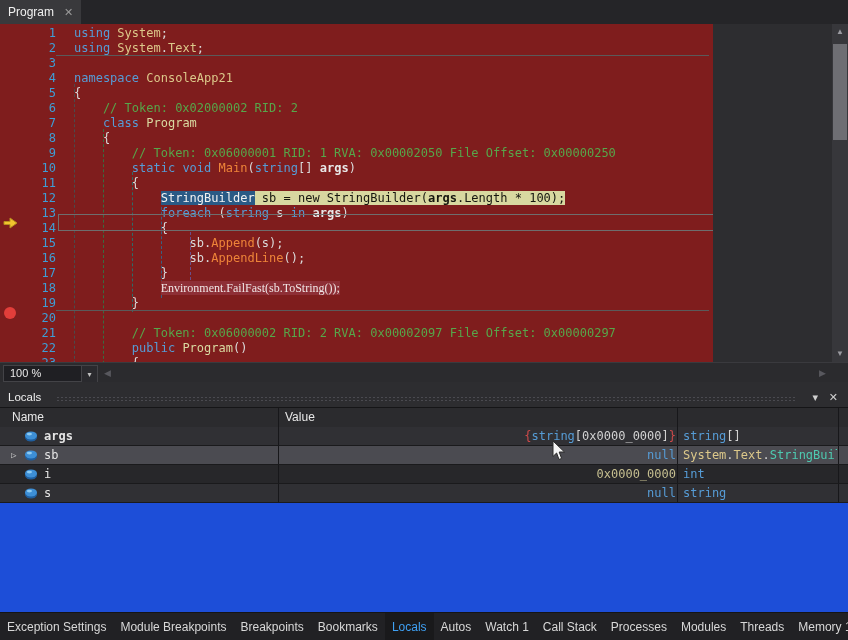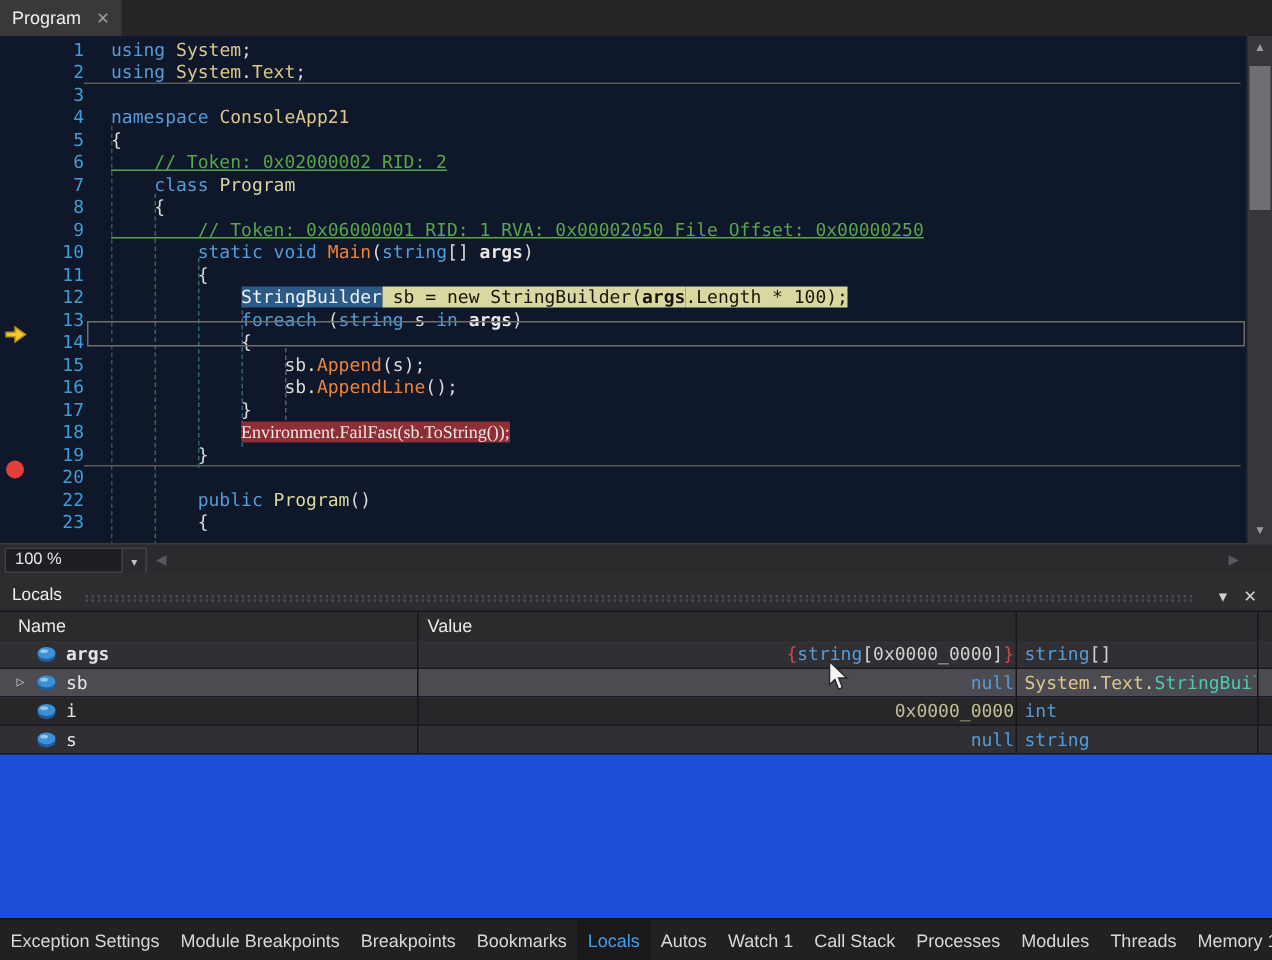--- a/index.html
+++ b/index.html
@@ -4,31 +4,31 @@
 <style>
   html,body{margin:0;padding:0;background:#2d2d30;}
   #screen{position:relative;width:848px;height:640px;background:#2d2d30;overflow:hidden;
           font-family:"Liberation Sans",sans-serif;color:#dadada;}
   
   #tabstrip{position:absolute;left:0;top:0;width:848px;height:24px;background:#252528;}
   .doc-tab{position:absolute;left:0;top:0;height:24px;background:#39393c;display:flex;align-items:center;
            padding:0 8px;font-size:12px;color:#f0f0f0;}
   .doc-tab .close{margin-left:10px;color:#9a9a9a;font-size:11px;cursor:default;}
   
-  #editor{position:absolute;left:0;top:24px;width:831px;height:338px;background:#0f172a;overflow:hidden;}
+  #editor{position:absolute;left:0;top:24px;width:713px;height:338px;background:#7f1d1d;overflow:hidden;}
   #code-lines{position:absolute;left:0;top:2px;width:100%;}
   .code-line{height:15px;line-height:15px;white-space:pre;font-family:"DejaVu Sans Mono",monospace;font-size:12px;position:relative;}
   .ln{display:inline-block;width:56px;text-align:right;padding-right:18px;color:#3e9ed6;
       font-family:"DejaVu Sans Mono",monospace;font-size:12px;}
   .sep-after::after{content:"";position:absolute;left:56px;right:4px;bottom:0;border-bottom:1px solid #5a5a5a;}
   .tk-kw{color:#569cd6;}
   .tk-ns{color:#dcc88a;}
   .tk-type{color:#d9d9a1;}
   .tk-method{color:#ee8439;}
-  .tk-cmt{color:#57a64a;text-decoration:underline;}
+  .tk-cmt{color:#57a64a;}
   .tk-pl{color:#dadada;}
   .tk-param{color:#e8e8e8;font-weight:bold;}
   .tk-sel{background:#2a5a85;color:#f2f2f2;}
   .tk-cur{background:#d8d8a0;color:#16160f;}
   .tk-curb{background:#d8d8a0;color:#16160f;font-weight:bold;}
   .tk-bp{background:#8e2f36;color:#f0e6e6;font-family:Liberation Serif, serif;}
   .guide{position:absolute;width:0;border-left:1px dashed;pointer-events:none;}
   #current-line-box{position:absolute;left:58px;top:190px;width:770px;height:15px;border:1px solid #6e6e6e;pointer-events:none;}
   #arrow-glyph{position:absolute;left:3px;top:193px;}
   #bp-glyph{position:absolute;left:4px;top:283px;width:12px;height:12px;border-radius:50%;background:#e23e3a;}
@@ -117,20 +117,21 @@
         <div class="code-line"><span class="ln">11</span><span class="tk-pl">        {</span></div>
         <div class="code-line"><span class="ln">12</span><span class="tk-pl">            </span><span class="tk-sel">StringBuilder</span><span class="tk-cur"> sb = new StringBuilder(</span><span class="tk-curb">args</span><span class="tk-cur">.Length * 100);</span></div>
         <div class="code-line"><span class="ln">13</span><span class="tk-pl">            </span><span class="tk-kw">foreach</span><span class="tk-pl"> (</span><span class="tk-kw">string</span><span class="tk-pl"> s </span><span class="tk-kw">in</span><span class="tk-pl"> </span><span class="tk-param">args</span><span class="tk-pl">)</span></div>
         <div class="code-line"><span class="ln">14</span><span class="tk-pl">            {</span></div>
         <div class="code-line"><span class="ln">15</span><span class="tk-pl">                sb.</span><span class="tk-method">Append</span><span class="tk-pl">(s);</span></div>
         <div class="code-line"><span class="ln">16</span><span class="tk-pl">                sb.</span><span class="tk-method">AppendLine</span><span class="tk-pl">();</span></div>
         <div class="code-line"><span class="ln">17</span><span class="tk-pl">            }</span></div>
         <div class="code-line"><span class="ln">18</span><span class="tk-pl">            </span><span class="tk-bp">Environment.FailFast(sb.ToString());</span></div>
         <div class="code-line sep-after"><span class="ln">19</span><span class="tk-pl">        }</span></div>
         <div class="code-line"><span class="ln">20</span></div>
+        <div class="code-line"><span class="ln">21</span><span class="tk-cmt">        // Token: 0x06000002 RID: 2 RVA: 0x00002097 File Offset: 0x00000297</span></div>
         <div class="code-line"><span class="ln">22</span><span class="tk-pl">        </span><span class="tk-kw">public</span><span class="tk-pl"> </span><span class="tk-type">Program</span><span class="tk-pl">()</span></div>
         <div class="code-line"><span class="ln">23</span><span class="tk-pl">        {</span></div>
       </div>
 
     <div id="current-line-box"></div>
     <svg id="arrow-glyph" width="15" height="12" viewBox="0 0 15 12">
       <path d="M1 4.5 h6 V1 l7 5 -7 5 V7.5 h-6 z" fill="#f2c52e" stroke="#b78f1e" stroke-width="1"></path>
     </svg>
     <div id="bp-glyph"></div>
   </div>

